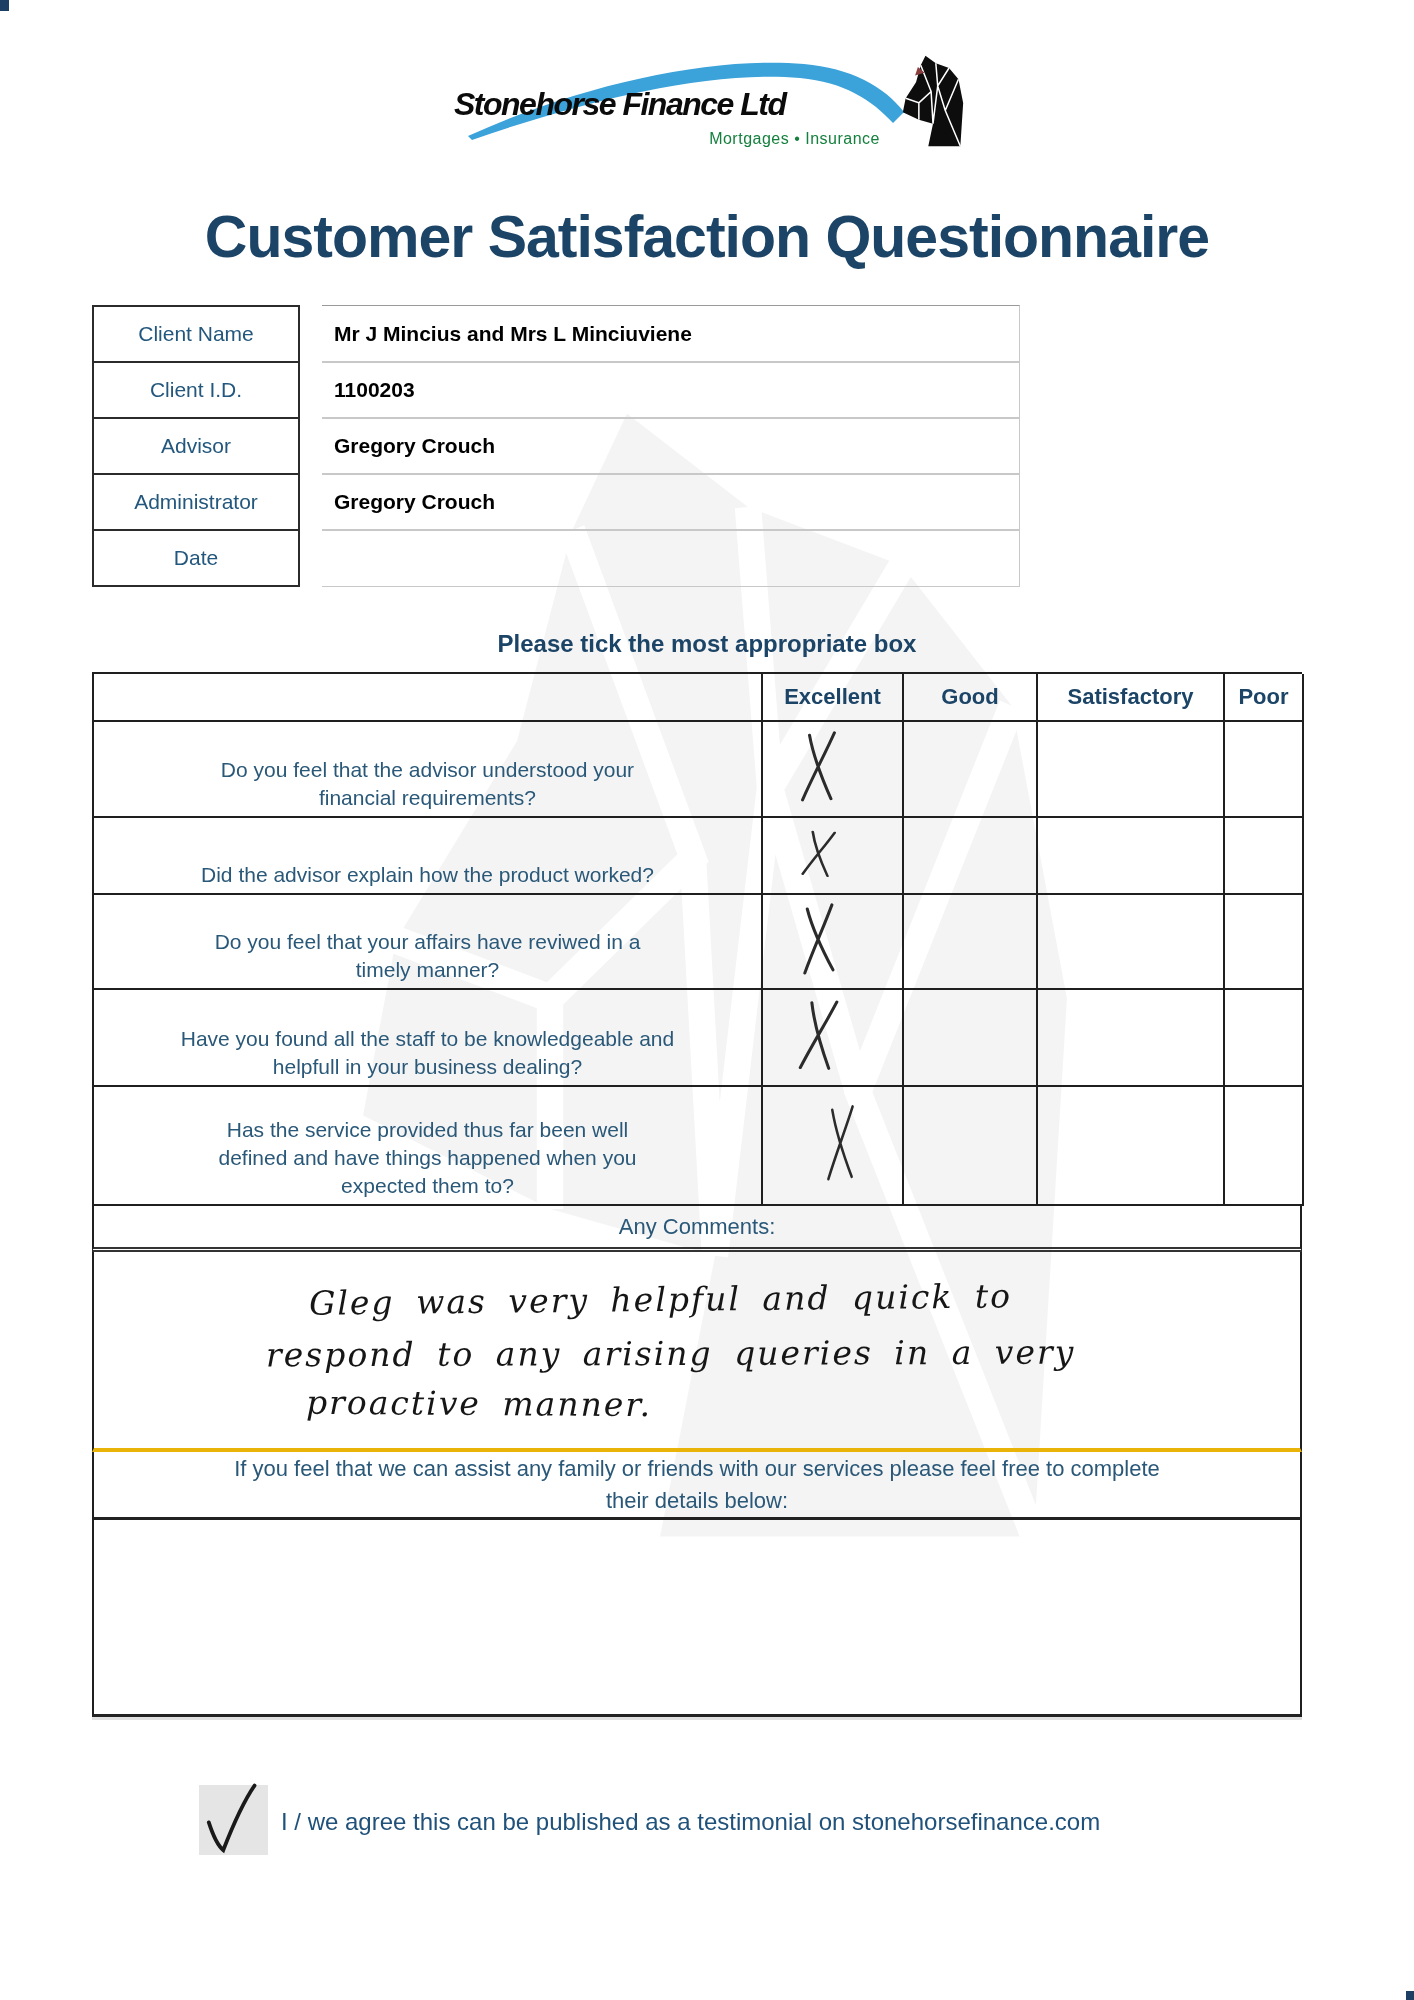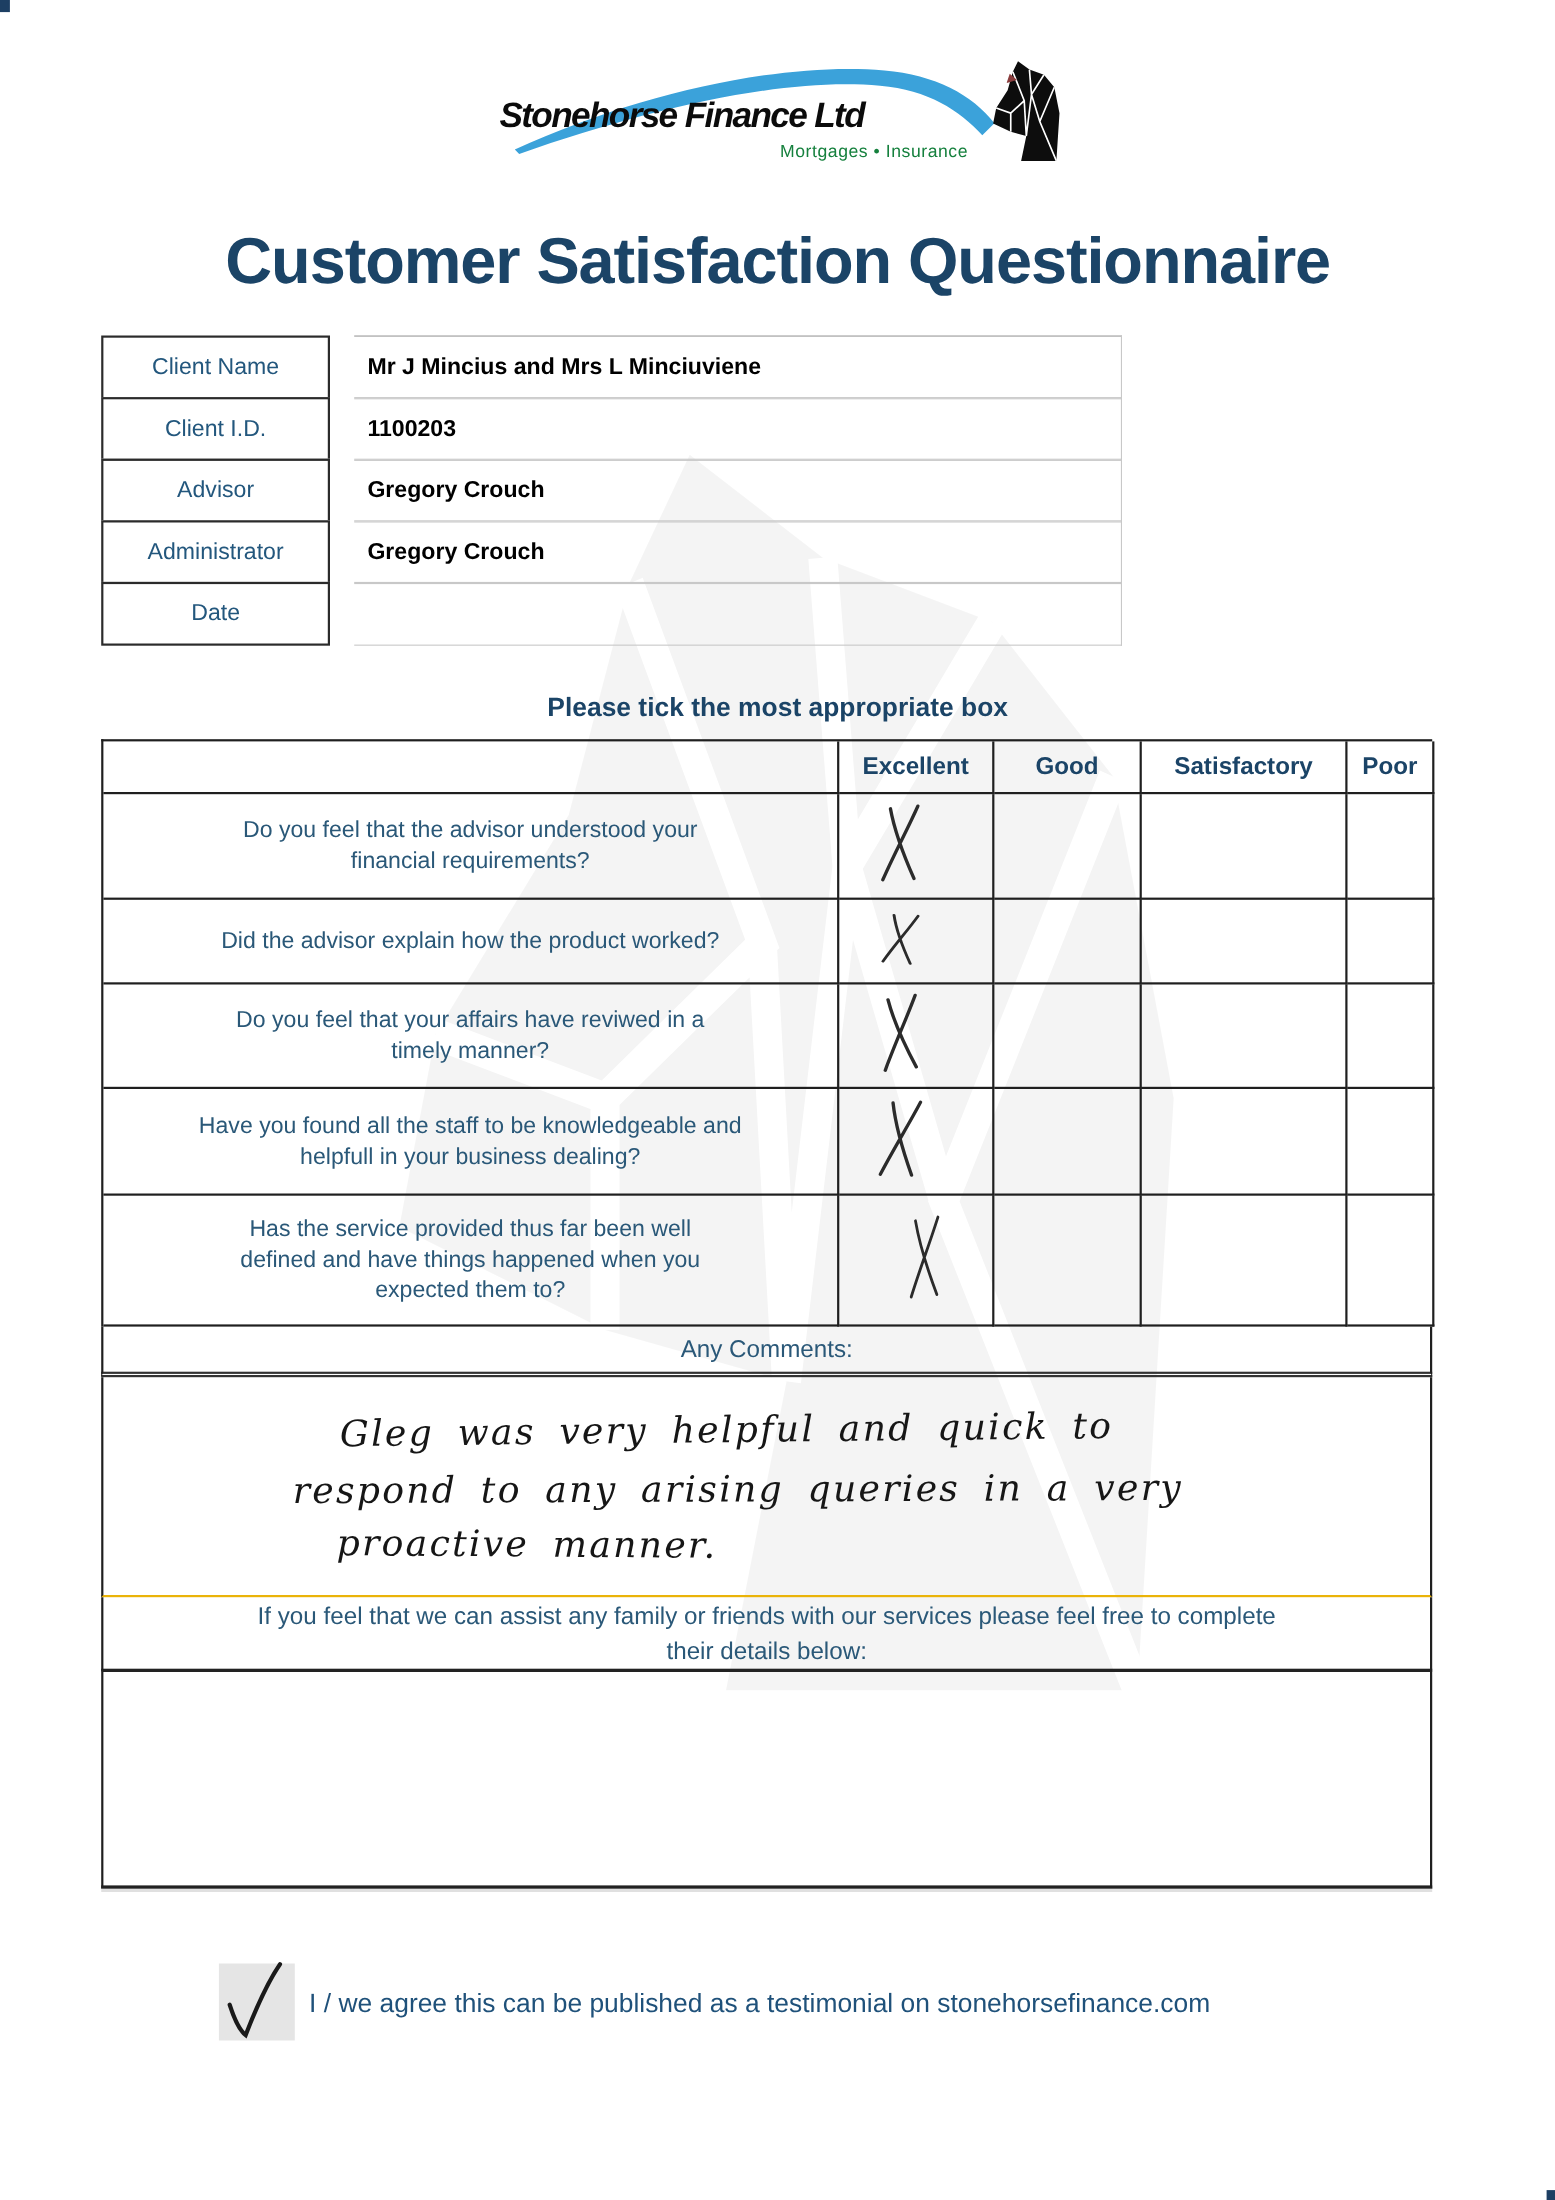--- a/index.html
+++ b/index.html
@@ -46,39 +46,39 @@
 
   
   .rating-table{left:92px;top:672px;width:1210px;}
   .rt-grid{display:grid;grid-template-columns:669px 141px 134px 187px 79px;
            grid-template-rows:48px 96px 77px 95px 97px 119px;
            border-top:2px solid #1f1f1f;border-left:2px solid #1f1f1f;box-sizing:border-box;}
   .rt-cell{border-right:2px solid #1f1f1f;border-bottom:2px solid #1f1f1f;
            box-sizing:border-box;position:relative;background:transparent;}
   .rt-head{display:flex;align-items:center;justify-content:center;
            font-size:22px;font-weight:bold;color:#1b4467;}
-  .rt-q{display:flex;align-items:center;justify-content:center;text-align:center;
+  .rt-q{display:flex;align-items:flex-end;justify-content:center;text-align:center;
         font-size:21px;color:#2a5878;line-height:1.33;padding:4px 10px;}
   .rt-q span{display:inline-block;}
   .q0 span{max-width:465px;} .q2 span{max-width:465px;}
   .q3 span{max-width:510px;} .q4 span{max-width:445px;}
   .x-svg{position:absolute;left:30px;top:7px;width:52px;height:calc(100% - 16px);
          visibility:hidden;overflow:visible;}
   .rt-cell.marked .x-svg{visibility:visible;}
   .xr0 .x-svg{transform:rotate(2deg);}
   .xr1 .x-svg{transform:rotate(8deg) scale(.88);}
   .xr2 .x-svg{transform:rotate(-2deg);}
   .xr3 .x-svg{transform:rotate(6deg);}
   .xr4 .x-svg{transform:translateX(22px) scale(.82);}
 
   .rt-full{border-left:2px solid #1f1f1f;border-right:2px solid #1f1f1f;
            box-sizing:border-box;position:relative;}
   .any-comments{height:46px;display:flex;align-items:center;justify-content:center;
                 font-size:22px;color:#2a5878;border-bottom:5px double #333;}
-  .comments-box{height:200px;border-bottom:2px solid #eab308;padding-left:27px;}
+  .comments-box{height:200px;border-bottom:4px solid #eab308;padding-left:27px;}
   .hand{position:absolute;font-family:"DejaVu Serif", serif;font-style:italic;
         color:#161616;font-size:33px;letter-spacing:2px;word-spacing:9px;
         white-space:nowrap;transform:rotate(-.6deg);}
   .hand1{left:215px;top:28px;}
   .hand2{left:172px;top:82px;transform:rotate(-.2deg);}
   .hand3{left:212px;top:132px;transform:rotate(.4deg);}
   .referral-row{height:68px;display:flex;align-items:center;justify-content:center;
                 text-align:center;font-size:22px;color:#2a5878;line-height:1.45;
                 border-bottom:3px solid #222;}
   .referral-row span{max-width:970px;display:inline-block;}

